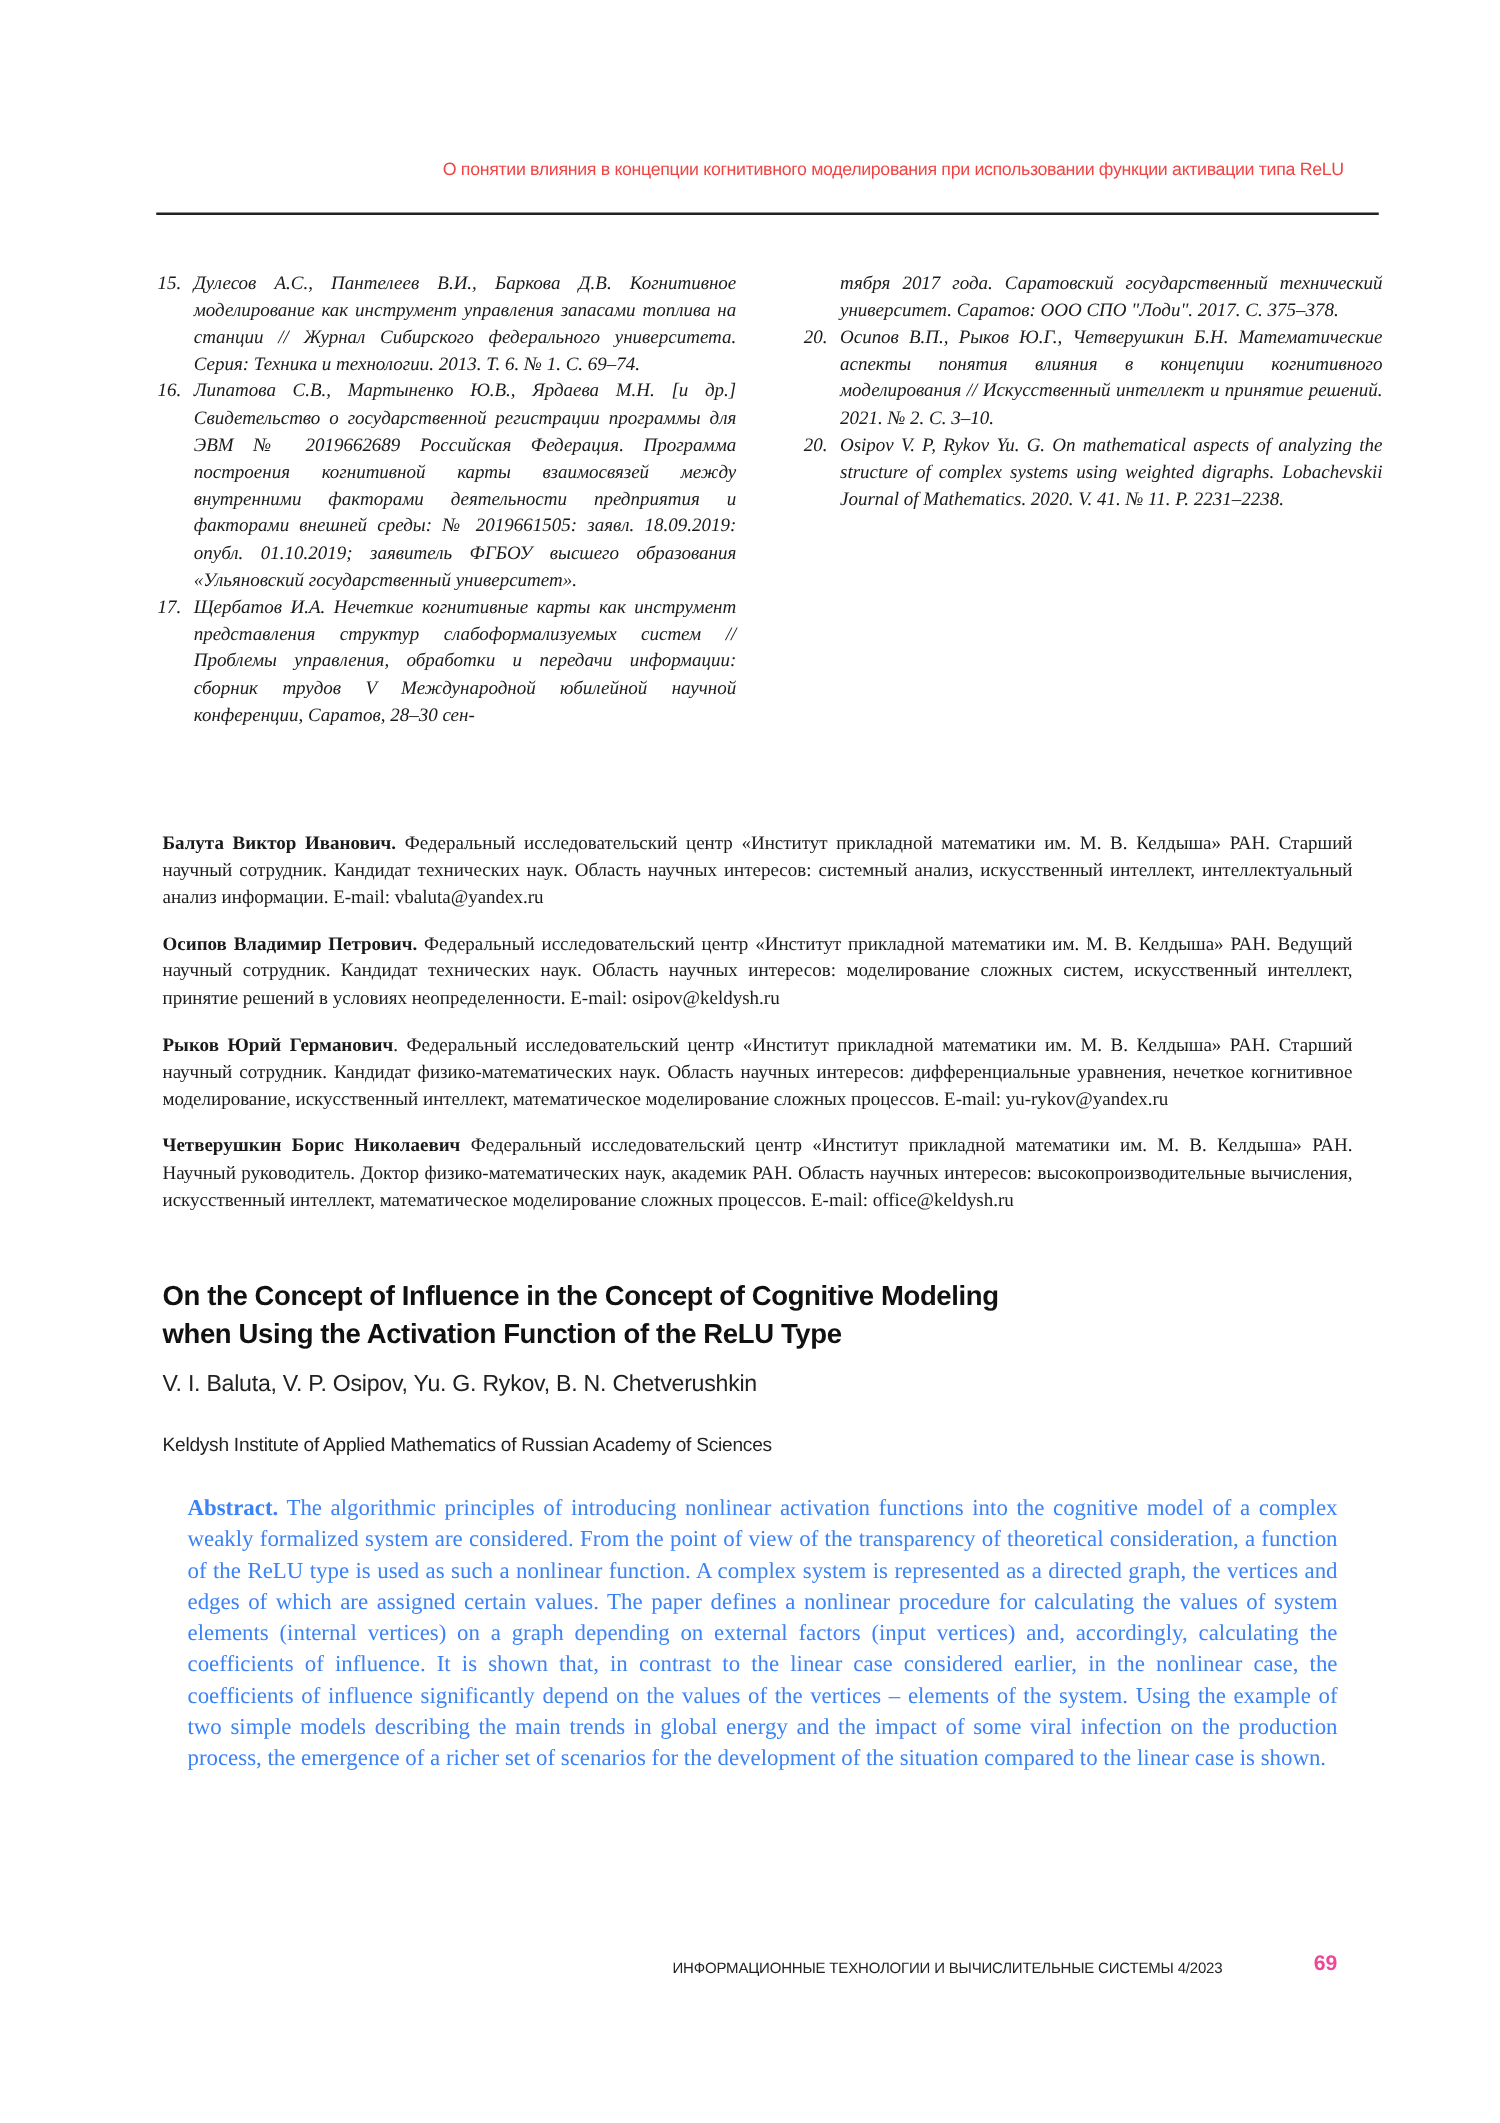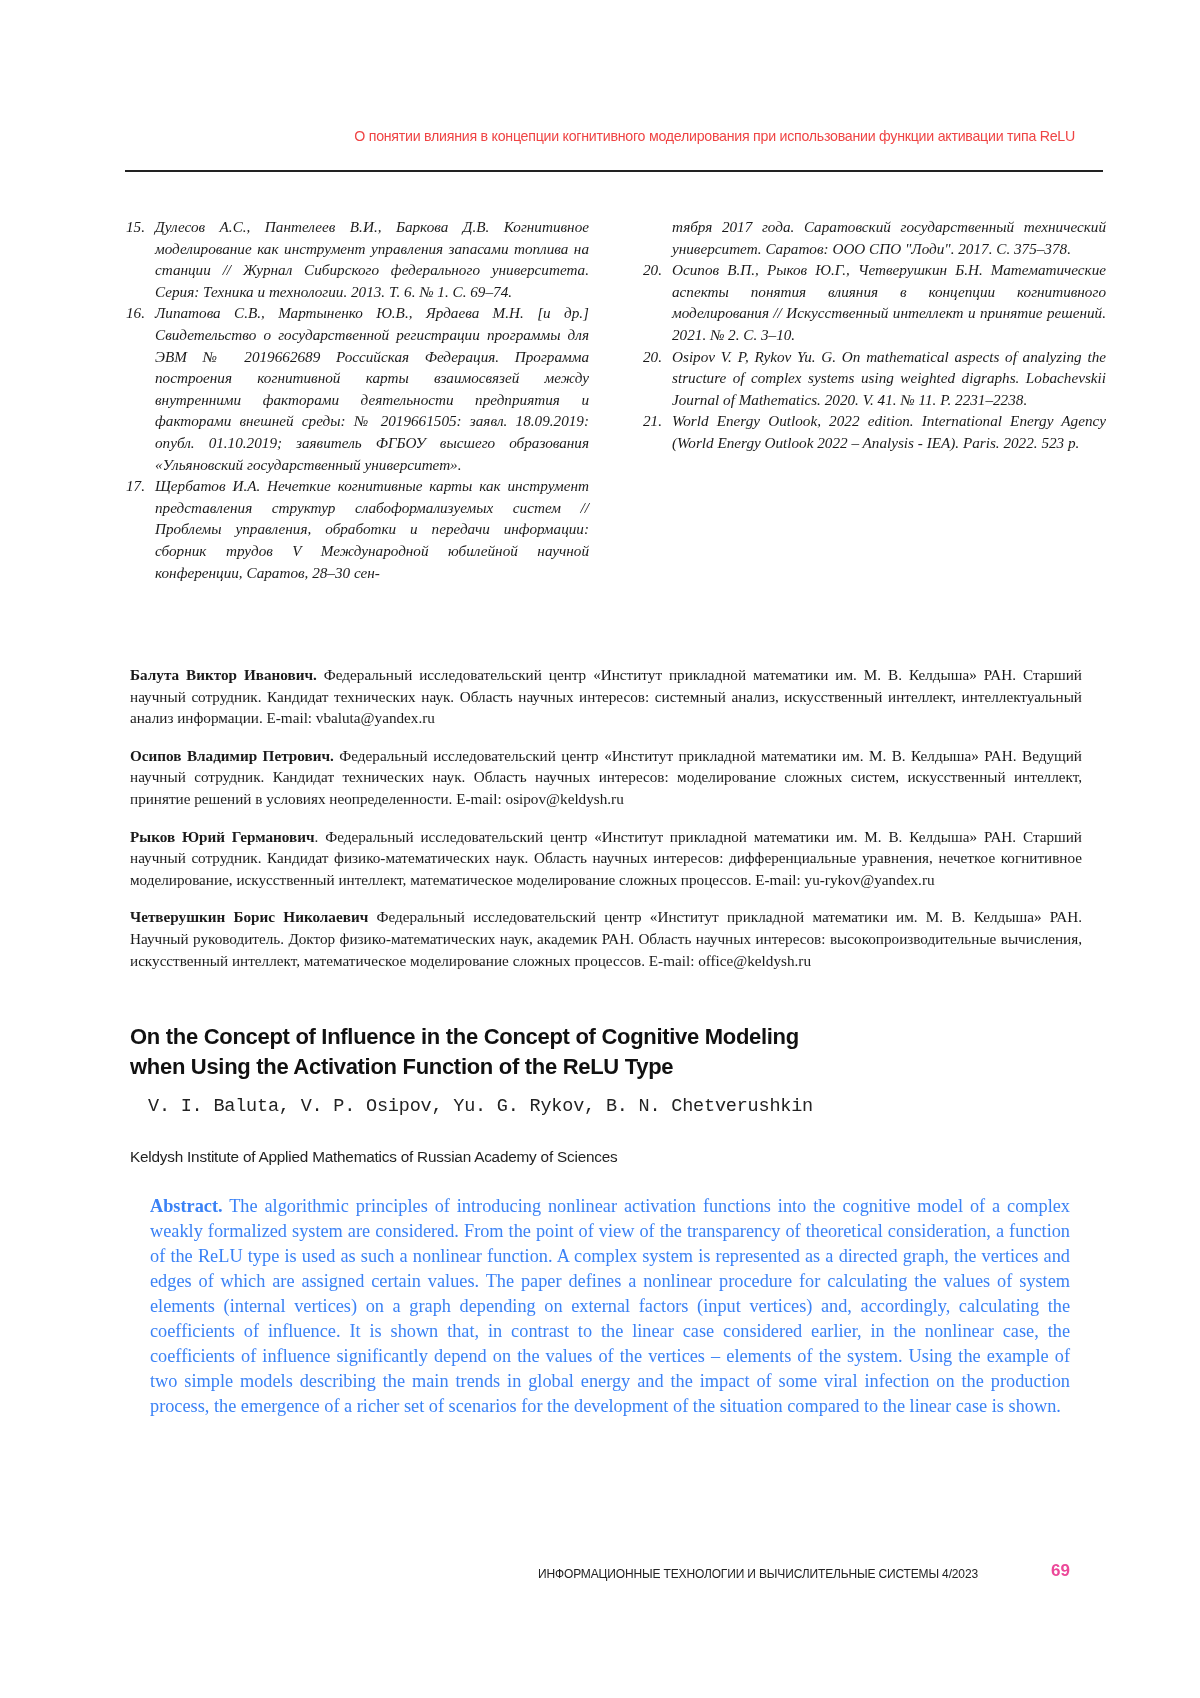--- a/index.html
+++ b/index.html
@@ -33,21 +33,21 @@
     }
     .bio { margin: 16px 0 12px 0; }
     .bio b { font-weight: bold; }
     .en-title {
       position: absolute; top: 1022px; left: 130px; width: 900px;
       font-family: "Liberation Sans", sans-serif; font-weight: bold; font-size: 22px; line-height: 30px;
       letter-spacing: -0.3px; color: #111;
     }
     .en-authors {
       position: absolute; top: 1096px; left: 130px;
-      font-family: Liberation Mono, monospace; font-size: 18.5px; letter-spacing: -0.2px; color: #222; margin-left: 18px;
+      font-family: Liberation Sans, sans-serif; font-size: 18.5px; letter-spacing: -0.2px; color: #222;
     }
     .en-affil {
       position: absolute; top: 1148px; left: 130px;
       font-family: "Liberation Sans", sans-serif; font-size: 15.3px; letter-spacing: -0.2px; color: #222;
     }
     .abstract {
       position: absolute; top: 1194px; left: 150px; width: 920px;
       font-family: "Liberation Serif", serif; font-size: 18.3px; line-height: 25px;
       text-align: justify; color: #3b82f6;
     }
@@ -87,24 +87,20 @@
       <span class="txt">тября 2017 года. Саратовский государственный технический университет. Саратов: ООО СПО "Лоди". 2017. С. 375–378.</span>
     </div>
     <div class="ref">
       <span class="num">20.</span>
       <span class="txt">Осипов В.П., Рыков Ю.Г., Четверушкин Б.Н. Математические аспекты понятия влияния в концепции когнитивного моделирования // Искусственный интеллект и принятие решений. 2021. № 2. С. 3–10.</span>
     </div>
     <div class="ref">
       <span class="num">20.</span>
       <span class="txt">Osipov V. P, Rykov Yu. G. On mathematical aspects of analyzing the structure of complex systems using weighted digraphs. Lobachevskii Journal of Mathematics. 2020. V. 41. № 11. P. 2231–2238.</span>
     </div>
-    <div class="ref">
-      <span class="num">21.</span>
-      <span class="txt">World Energy Outlook, 2022 edition. International Energy Agency (World Energy Outlook 2022 – Analysis - IEA). Paris. 2022. 523 p.</span>
-    </div>
   </div>
 </div>
 
 <div class="bios">
   <p class="bio"><b>Балута Виктор Иванович.</b><span> Федеральный исследовательский центр «Институт прикладной математики им. М. В. Келдыша» РАН. Старший научный сотрудник. Кандидат технических наук. Область научных интересов: системный анализ, искусственный интеллект, интеллектуальный анализ информации. E-mail: vbaluta@yandex.ru</span></p>
   <p class="bio"><b>Осипов Владимир Петрович.</b><span> Федеральный исследовательский центр «Институт прикладной математики им. М. В. Келдыша» РАН. Ведущий научный сотрудник. Кандидат технических наук. Область научных интересов: моделирование сложных систем, искусственный интеллект, принятие решений в условиях неопределенности. E-mail: osipov@keldysh.ru</span></p>
   <p class="bio"><b>Рыков Юрий Германович</b><span>. Федеральный исследовательский центр «Институт прикладной математики им. М. В. Келдыша» РАН. Старший научный сотрудник. Кандидат физико-математических наук. Область научных интересов: дифференциальные уравнения, нечеткое когнитивное моделирование, искусственный интеллект, математическое моделирование сложных процессов. E-mail: yu-rykov@yandex.ru</span></p>
   <p class="bio"><b>Четверушкин Борис Николаевич</b><span> Федеральный исследовательский центр «Институт прикладной математики им. М. В. Келдыша» РАН. Научный руководитель. Доктор физико-математических наук, академик РАН. Область научных интересов: высокопроизводительные вычисления, искусственный интеллект, математическое моделирование сложных процессов. E-mail: office@keldysh.ru</span></p>
 </div>
 

